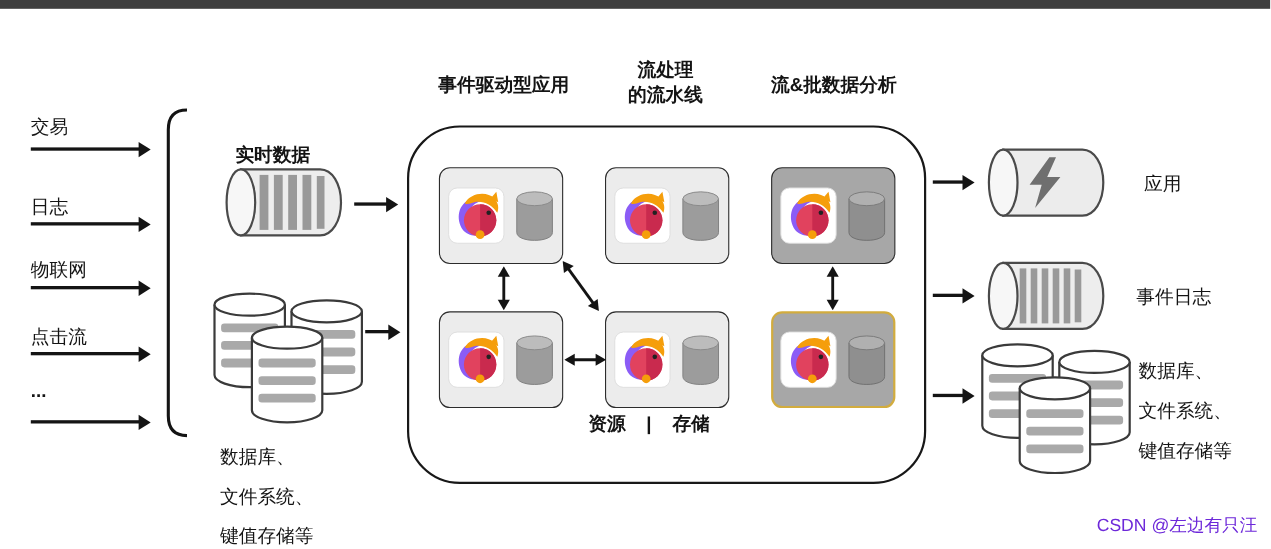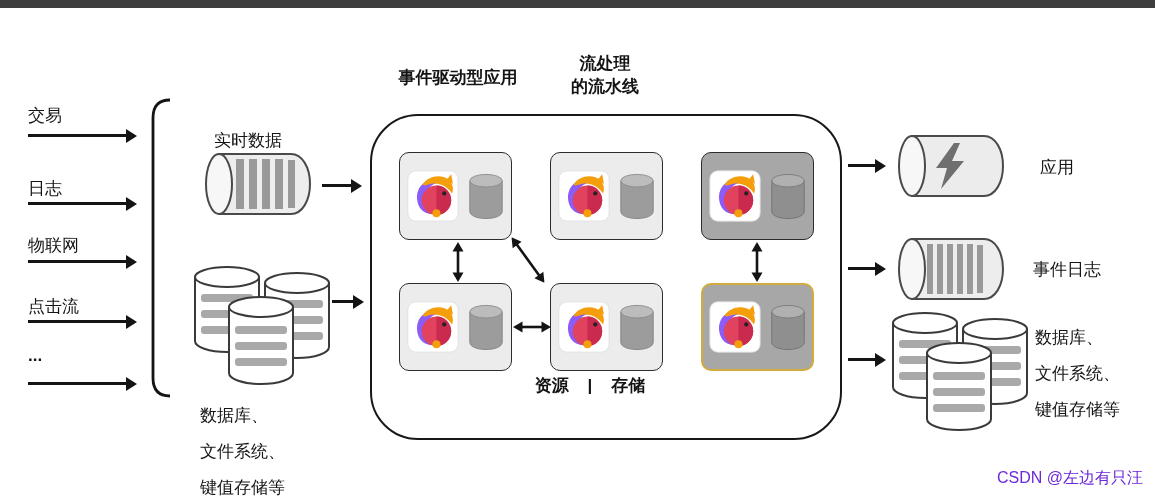--- a/index.html
+++ b/index.html
@@ -44,21 +44,21 @@
   <div class="harrow" style="left:28px; top:134px; width:105px;"></div>
   <div class="harrow" style="left:28px; top:202px; width:105px;"></div>
   <div class="harrow" style="left:28px; top:260px; width:105px;"></div>
   <div class="harrow" style="left:28px; top:320px; width:105px;"></div>
   <div class="harrow" style="left:28px; top:382px; width:105px;"></div>
 
   <svg class="svgabs" style="left:148px; top:98px;" width="24" height="300" viewBox="0 0 24 300">
     <path d="M22,2 Q5,2 5,20 L5,280 Q5,298 22,298" fill="none" stroke="#141414" stroke-width="2.8"></path>
   </svg>
 
-  <div class="lbl" style="left:214px; top:129px; font-weight:400;text-align:right;">实时数据</div>
+  <div class="lbl" style="left:214px; top:129px; font-weight:700;text-align:right;">实时数据</div>
   <svg class="svgabs" style="left:203px; top:152px;" width="110" height="64" viewBox="0 0 110 64">
     <path d="M16,2 H88 C99,2 107,15 107,32 C107,49 99,62 88,62 H16 Z" fill="#ededed" stroke="#4a4a4a" stroke-width="2"></path>
     <rect x="33" y="7" width="8" height="50" fill="#999999"></rect>
     <rect x="46" y="7" width="8" height="50" fill="#999999"></rect>
     <rect x="59" y="7" width="8" height="50" fill="#999999"></rect>
     <rect x="72" y="7" width="8" height="50" fill="#999999"></rect>
     <rect x="85" y="8" width="7" height="48" fill="#999999"></rect>
     <ellipse cx="16" cy="32" rx="13" ry="30" fill="#f7f7f7" stroke="#4a4a4a" stroke-width="2"></ellipse>
   </svg>
   <div class="harrow" style="left:322px; top:184px; width:36px;"></div>
@@ -87,20 +87,21 @@
     </g>
   </svg>
   <div class="harrow" style="left:332px; top:300px; width:28px;"></div>
   <div class="lbl multiline" style="left:200px; top:398px;">数据库、
 文件系统、
 键值存储等</div>
 
   <div class="lbl center" style="left:390px; top:66px; width:136px; font-weight:600;">事件驱动型应用</div>
   <div class="lbl center multiline" style="left:545px; top:52px; width:120px; font-weight:700; line-height:23px;">流处理
 的流水线</div>
+  <div class="lbl center" style="left:690px; top:66px; width:136px; font-weight:600;">流&amp;批数据分析</div>
 
   <div class="big-box"></div>
 
   <div class="flink-box" style="left:399px; top:152px;">
     <svg width="52" height="52" viewBox="0 0 60 60">
       <rect x="1" y="1" width="58" height="58" rx="9" fill="#ffffff" stroke="#dddddd"></rect>
       <path d="M24,13 C11,17 8,34 16,45 C20,50 28,52 33,50 C23,47 18,36 22,28 C24,21 29,16 35,15 Z" fill="#8b5cf6"></path>
       <path d="M18,17 C24,6 41,4 49,12 C53,16 54,22 52,27 C46,18 36,14 28,16 C24,17 20,19 18,17 Z" fill="#f59e0b"></path>
       <circle cx="34" cy="35" r="17" fill="#e1425e"></circle>
       <path d="M34,18 C44,18 51,26 51,35 C51,45 43,52 34,52 Z" fill="#c92a4e"></path>

